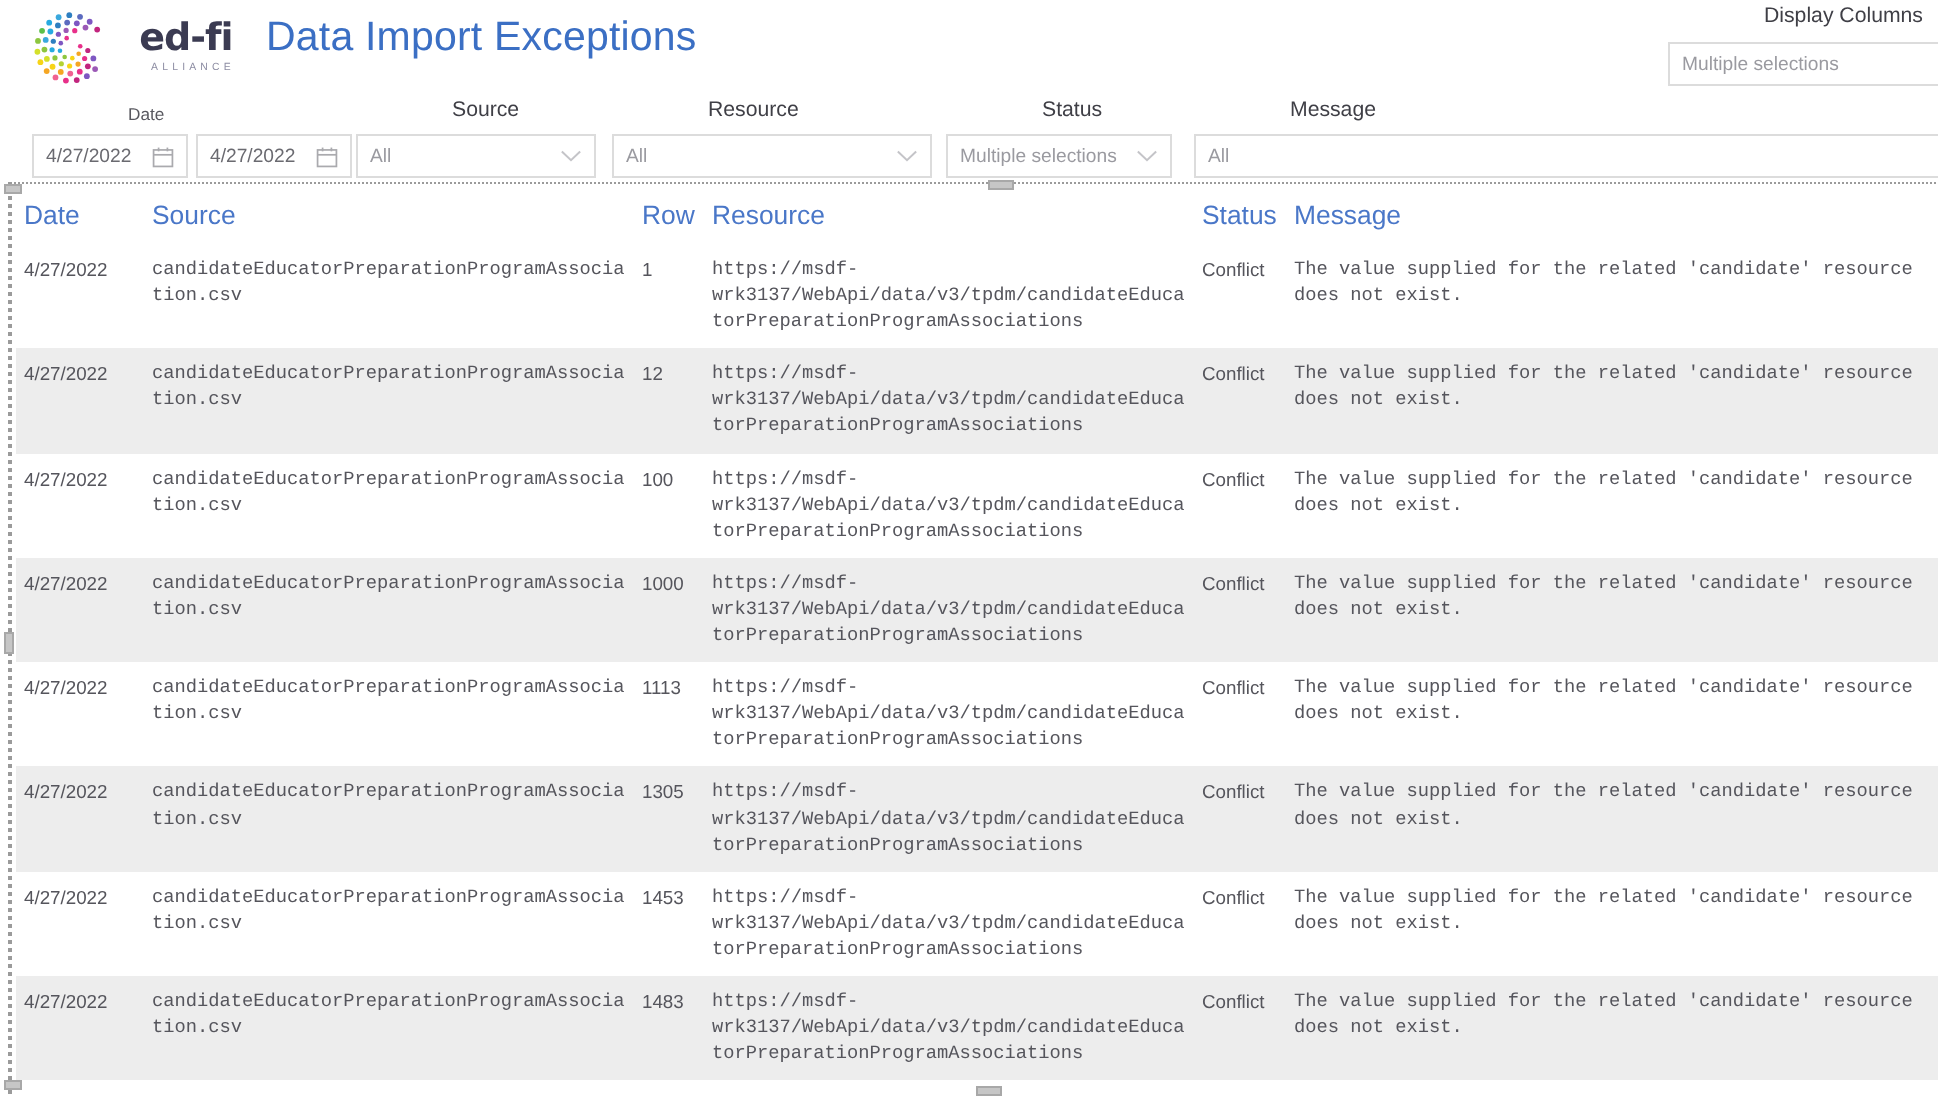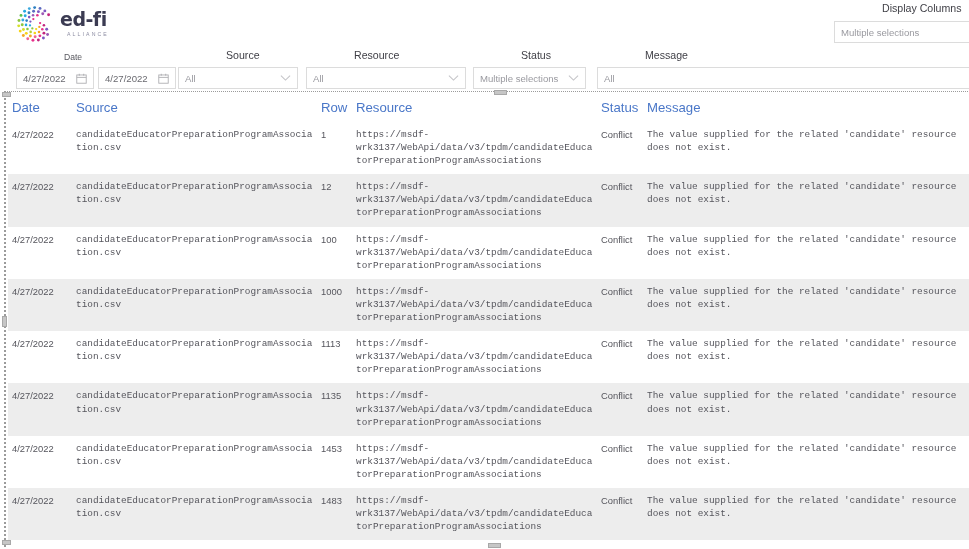--- a/index.html
+++ b/index.html
@@ -24,21 +24,21 @@
   
   #header {
     position: absolute;
     left: 0; top: 0;
     width: 969px; height: 46px;
   }
 
   #logo-block {
     position: absolute;
     left: 14px; top: 2px;
-    width: 112px; height: 42px;
+    width: 112px; height: 42px; text-align: center;
   }
   #logo-mark {
     position: absolute;
     left: 0; top: 2px;
     width: 44px; height: 40px;
   }
   #logo-word {
     position: absolute;
     left: 46px; top: 8px;
     width: 66px; height: 28px;
@@ -226,20 +226,21 @@
             <circle cx="30.84" cy="6.88" r="1.45" fill="#7e57c2"></circle>
             <circle cx="34.59" cy="10.81" r="1.45" fill="#c2257e"></circle>
           </g>
       </svg>
       <div id="logo-word">
         <div class="logo-text-edfi">ed-fi</div>
         <div class="logo-text-alliance">ALLIANCE</div>
       </div>
     </div>
 
+    <div id="report-title">Data Import Exceptions</div>
   </div>
 
   <div class="filter-label big" style="left:834px; top:2px;">Display Columns</div>
   <div class="filter-box" style="left:834px; top:21px; width:155px;">
     <span class="val dim">Multiple selections</span>
 
   </div>
 
   <div class="filter-label" style="left:16px; top:52px;">Date</div>
   <div class="filter-box" style="left:16px; top:67px; width:78px;">
@@ -348,21 +349,21 @@
             <td class="td-date">4/27/2022</td>
             <td class="td-source">candidateEducatorPreparationProgramAssociation.csv</td>
             <td class="td-row">1113</td>
             <td class="td-resource">https://msdf-wrk3137/WebApi/data/v3/tpdm/candidateEducatorPreparationProgramAssociations</td>
             <td class="td-status">Conflict</td>
             <td class="td-message">The value supplied for the related 'candidate' resource does not exist.</td>
           </tr>
           <tr class="alt">
             <td class="td-date">4/27/2022</td>
             <td class="td-source">candidateEducatorPreparationProgramAssociation.csv</td>
-            <td class="td-row">1135</td>
+            <td class="td-row">1305</td>
             <td class="td-resource">https://msdf-wrk3137/WebApi/data/v3/tpdm/candidateEducatorPreparationProgramAssociations</td>
             <td class="td-status">Conflict</td>
             <td class="td-message">The value supplied for the related 'candidate' resource does not exist.</td>
           </tr>
           <tr>
             <td class="td-date">4/27/2022</td>
             <td class="td-source">candidateEducatorPreparationProgramAssociation.csv</td>
             <td class="td-row">1453</td>
             <td class="td-resource">https://msdf-wrk3137/WebApi/data/v3/tpdm/candidateEducatorPreparationProgramAssociations</td>
             <td class="td-status">Conflict</td>

